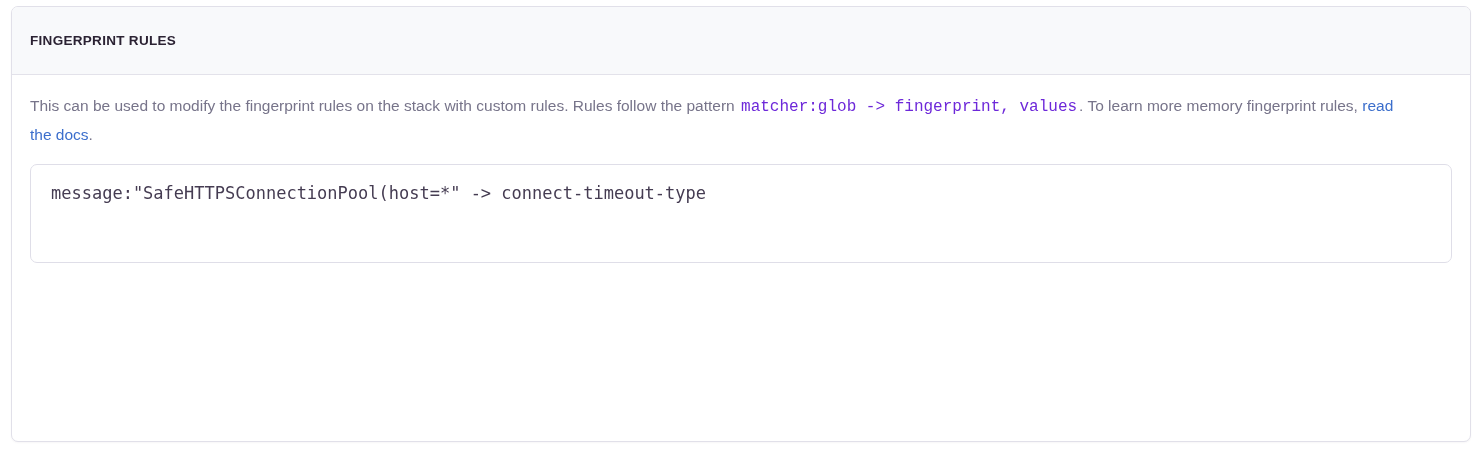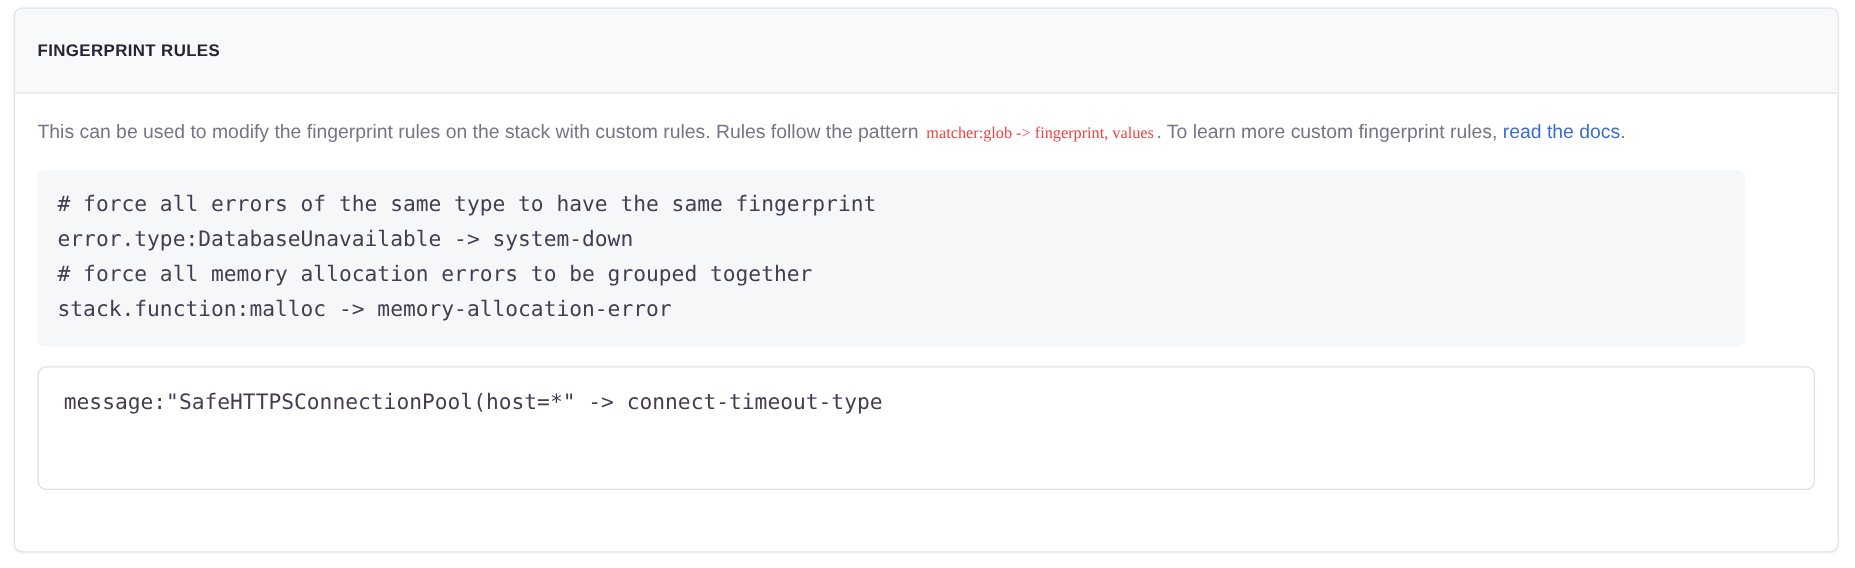--- a/index.html
+++ b/index.html
@@ -54,23 +54,23 @@
 
   .description {
     font-size: 15.5px;
     line-height: 1.72;
     color: #77748a;
     margin: 0 0 16px 0;
     max-width: 1380px;
   }
 
   .inline-code {
-    font-family: Liberation Serif, serif;
-    font-size: 13px;
-    color: #ef4444;
+    font-family: Liberation Mono, monospace;
+    font-size: 16px;
+    color: #6d28d9;
     padding: 0 2px;
     white-space: nowrap;
   }
 
   .doc-link {
     color: #3b6ecc;
     text-decoration: none;
   }
 
   .code-block {
@@ -115,26 +115,20 @@
 
 <div class="panel">
 
   <div class="panel-header">
     <div class="panel-title">FINGERPRINT RULES</div>
   </div>
 
   <div class="panel-body">
 
     <p class="description">
-      <span>This can be used to modify the fingerprint rules on the stack with custom rules. Rules follow the pattern </span><code class="inline-code">matcher:glob -&gt; fingerprint, values</code><span>. To learn more custom fingerprint rules, </span><a class="doc-link" href="#">read the docs</a><span>.</span>
+      <span>This can be used to modify the fingerprint rules on the stack with custom rules. Rules follow the pattern </span><code class="inline-code">matcher:glob -&gt; fingerprint, values</code><span>. To learn more memory fingerprint rules, </span><a class="doc-link" href="#">read the docs</a><span>.</span>
     </p>
 
-    <div class="code-block">
-      <pre># force all errors of the same type to have the same fingerprint
-error.type:DatabaseUnavailable -&gt; system-down
-# force all memory allocation errors to be grouped together
-stack.function:malloc -&gt; memory-allocation-error</pre>
-    </div>
 
     <textarea class="rules-textarea" spellcheck="false" placeholder="matcher:glob -&gt; fingerprint, values" style="">message:"SafeHTTPSConnectionPool(host=*" -&gt; connect-timeout-type</textarea>
 
   </div>
 </div>
 
 </body></html>

